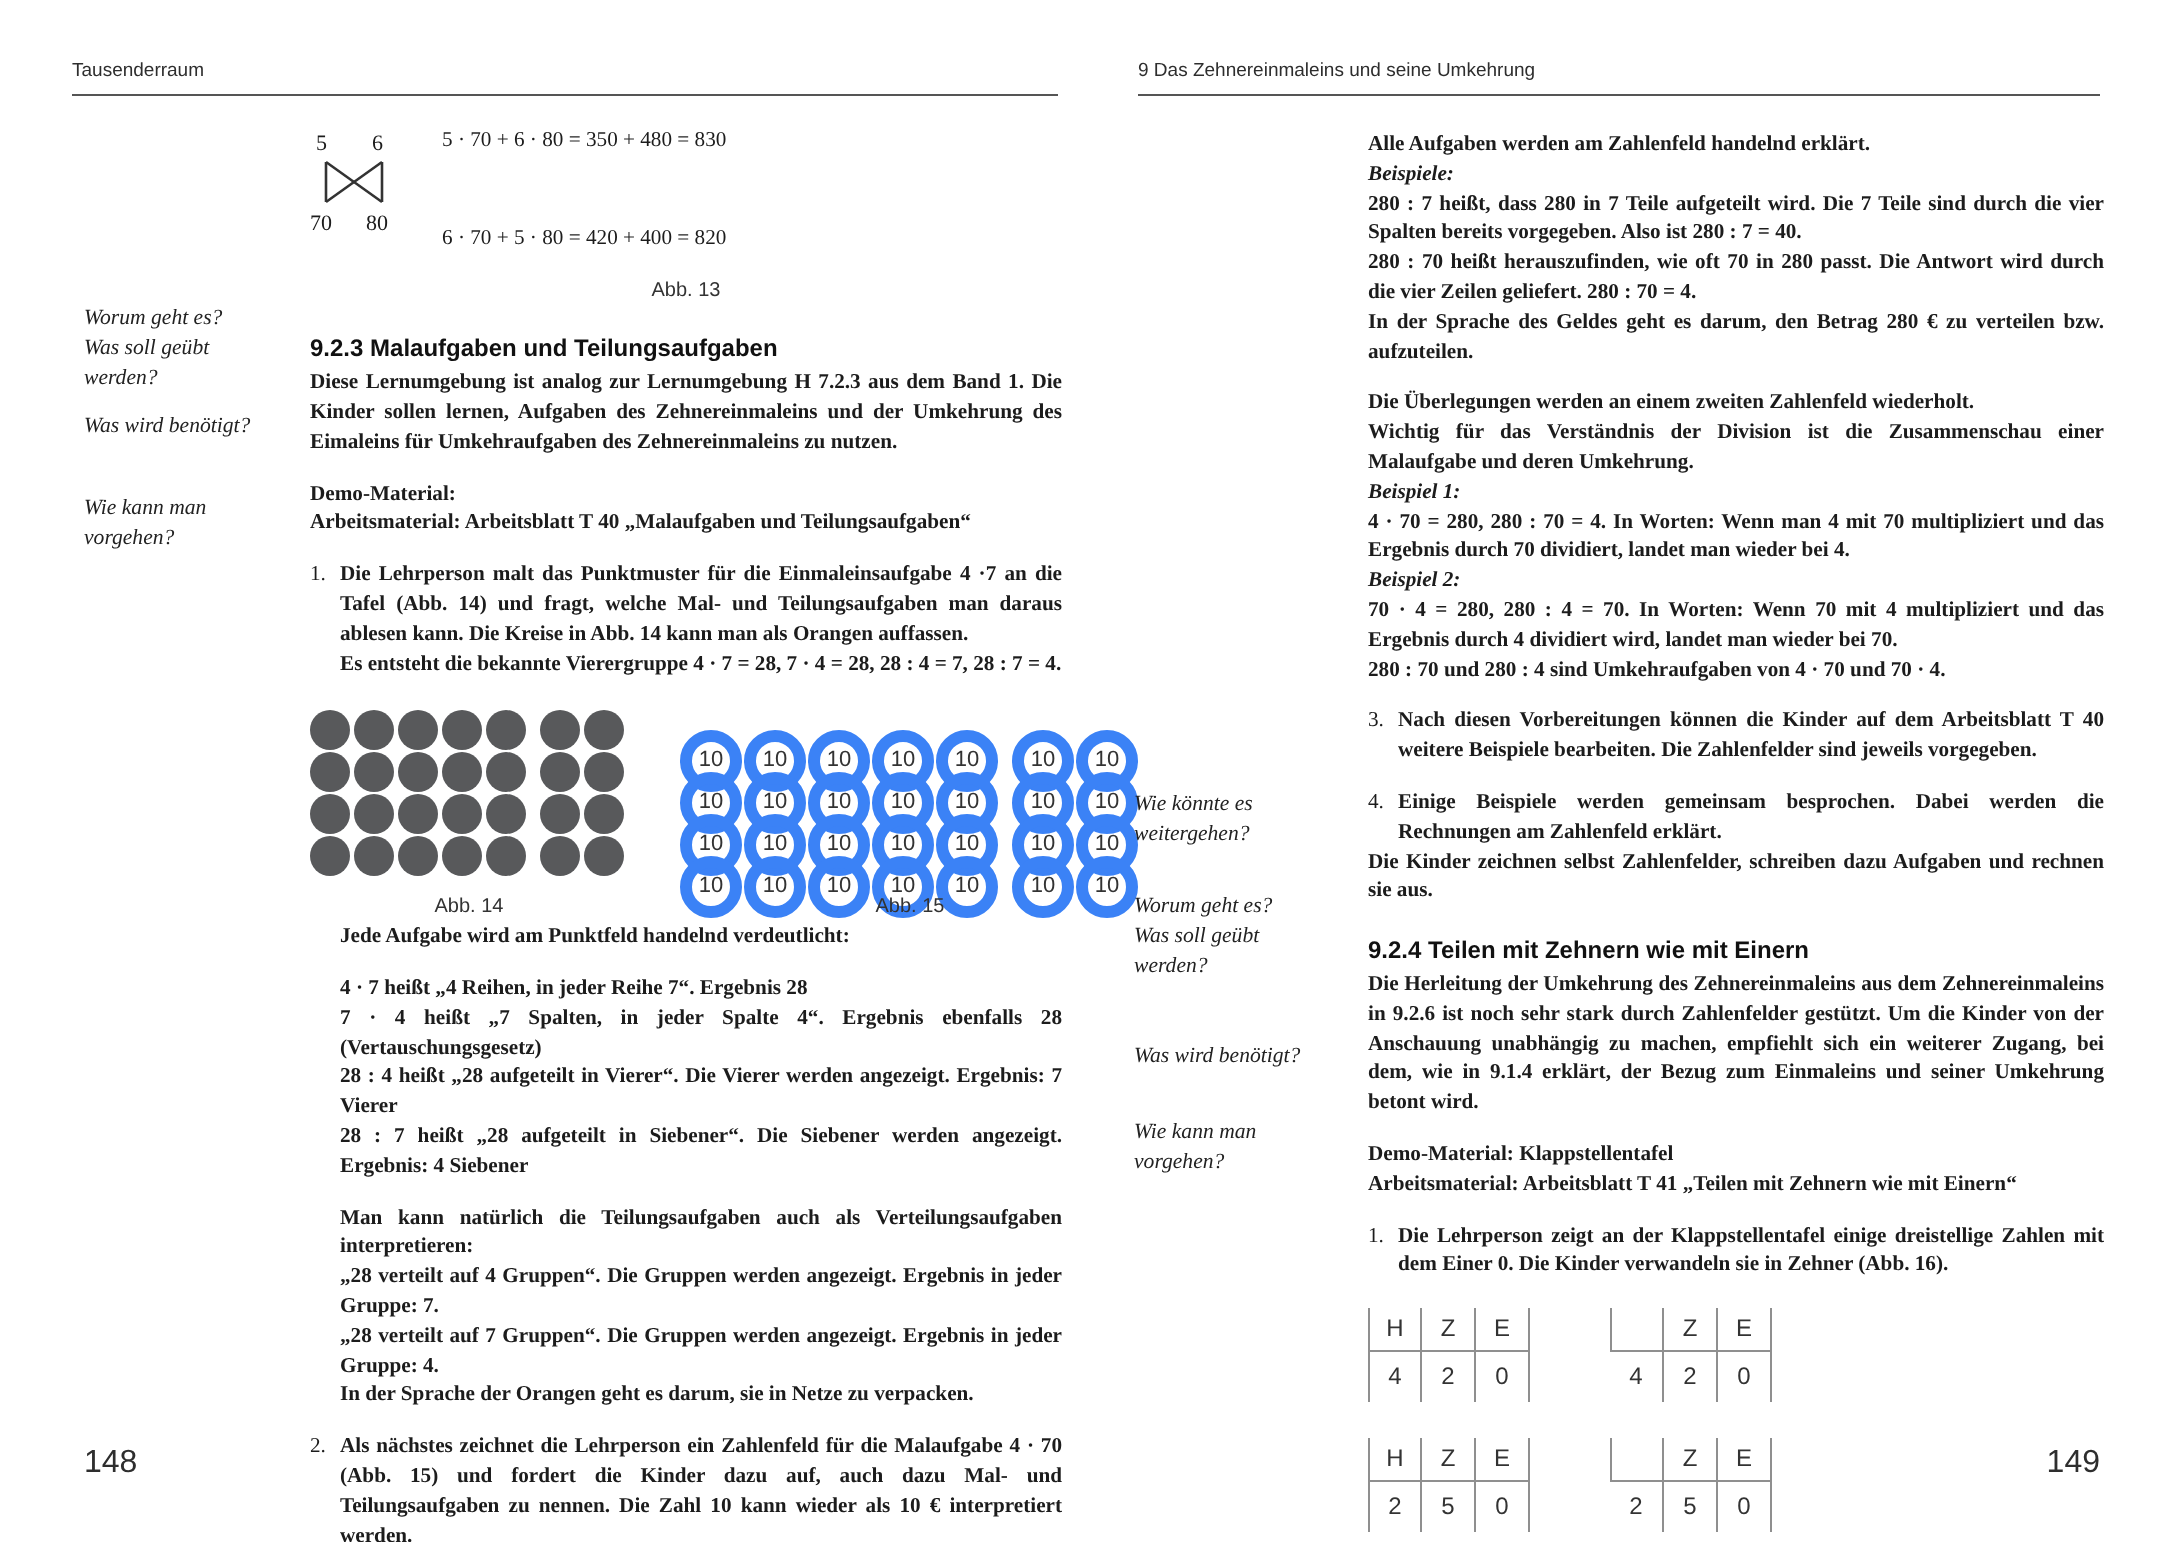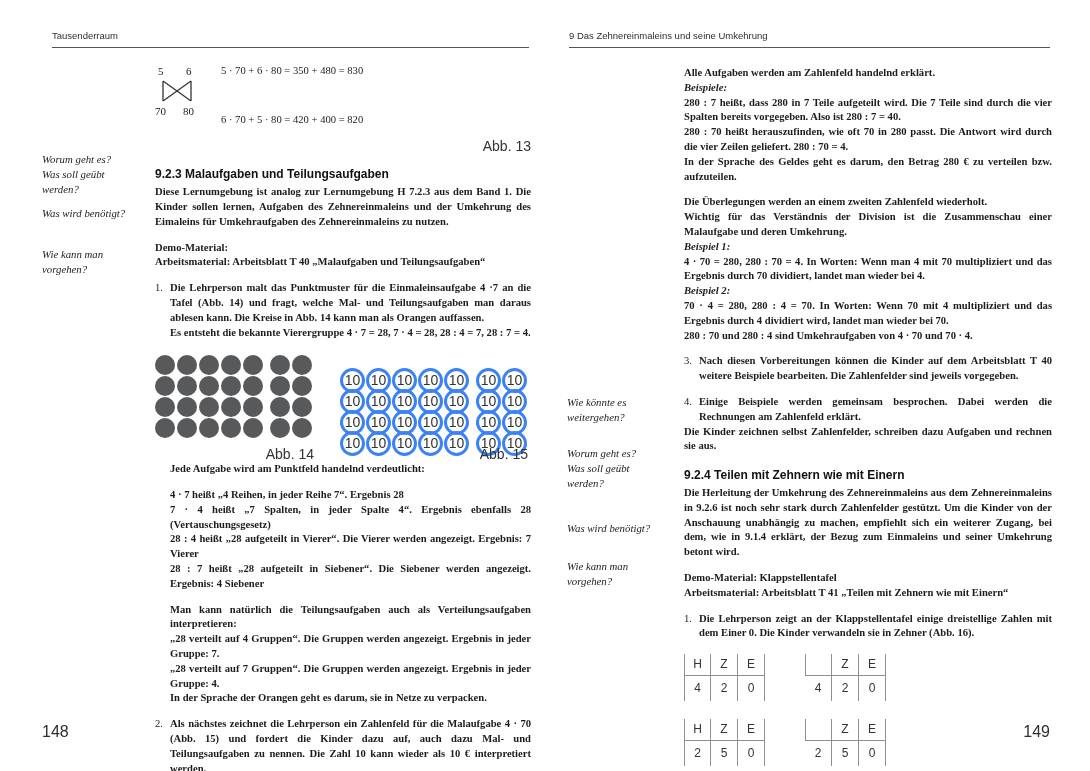--- a/index.html
+++ b/index.html
@@ -10,21 +10,21 @@
   }
   .page{position:absolute;top:0;height:771px;}
   .page.left{left:0;width:545px;}
   .page.right{left:545px;width:545px;}
 
   
   .running-head{
     position:absolute;top:30px;font-family:"Liberation Sans",sans-serif;
     font-size:9.5px;color:#2e2e2e;border-bottom:1px solid #555;padding-bottom:6px;
   }
-  .left .running-head{left:52px;right:16px;text-align:left;}
+  .left .running-head{left:36px;right:16px;text-align:left;}
   .right .running-head{left:24px;right:40px;}
 
   
   .margin-label{
     position:absolute;font-style:italic;font-size:10.8px;line-height:15px;color:#222;
   }
   .left .margin-label{left:42px;width:105px;}
   .right .margin-label{left:22px;width:110px;}
 
   
@@ -37,44 +37,44 @@
   .blk{margin-top:11px;}
   .blk-lg{margin-top:15px;}
   .italic{font-style:italic;}
 
   h3.sec{
     margin:14px 0 3px 0;font-family:"Liberation Sans",sans-serif;
     font-size:12px;font-weight:bold;color:#111;
   }
 
   .caption{
-    font-family:"Liberation Sans",sans-serif;font-size:14px;color:#333;
-    margin-top:9px;text-align:right;
+    font-family:"Liberation Sans",sans-serif;font-size:10px;color:#333;
+    margin-top:9px;text-align:center;
   }
 
   
   .list-item{position:relative;padding-left:15px;}
   .list-item .no{position:absolute;left:0;top:0;}
 
   
   .fig13-row{display:flex;align-items:flex-start;}
   .fig13-row svg{flex:0 0 auto;}
   .fig13-eqs{margin-left:14px;padding-top:1px;}
   .fig13-eqs .eq2{margin-top:34px;}
 
   
   .figs-row{display:flex;margin-top:14px;}
   .figcol{display:flex;flex-direction:column;}
   .figcol + .figcol{margin-left:26px;}
   .dotrow{display:flex;height:21px;align-items:center;}
   .dot{width:20px;height:20px;border-radius:50%;background:#58595b;margin-right:2px;flex:0 0 auto;}
   .ring{
-    width:19px;height:19px;border:3px solid #3b82f6;border-radius:50%;margin-right:1px;
+    width:19px;height:19px;border:6px solid #3b82f6;border-radius:50%;margin-right:1px;
     display:flex;align-items:center;justify-content:center;flex:0 0 auto;
-    font-family:"Liberation Sans",sans-serif;font-size:14px;color:#333;margin-top:32px;
+    font-family:"Liberation Sans",sans-serif;font-size:11px;color:#333;margin-top:32px;
   }
   .gap-extra{margin-right:7px !important;}
 
   
   .pv-wrap{display:grid;grid-template-columns:repeat(2,max-content);column-gap:40px;row-gap:18px;margin-top:13px;}
   .pv{display:grid;grid-template-columns:repeat(3,27px);}
   .pv .cell{
     display:flex;align-items:center;justify-content:center;
     font-family:"Liberation Sans",sans-serif;font-size:12px;color:#333;
     border-right:1px solid #8f8f8f;

